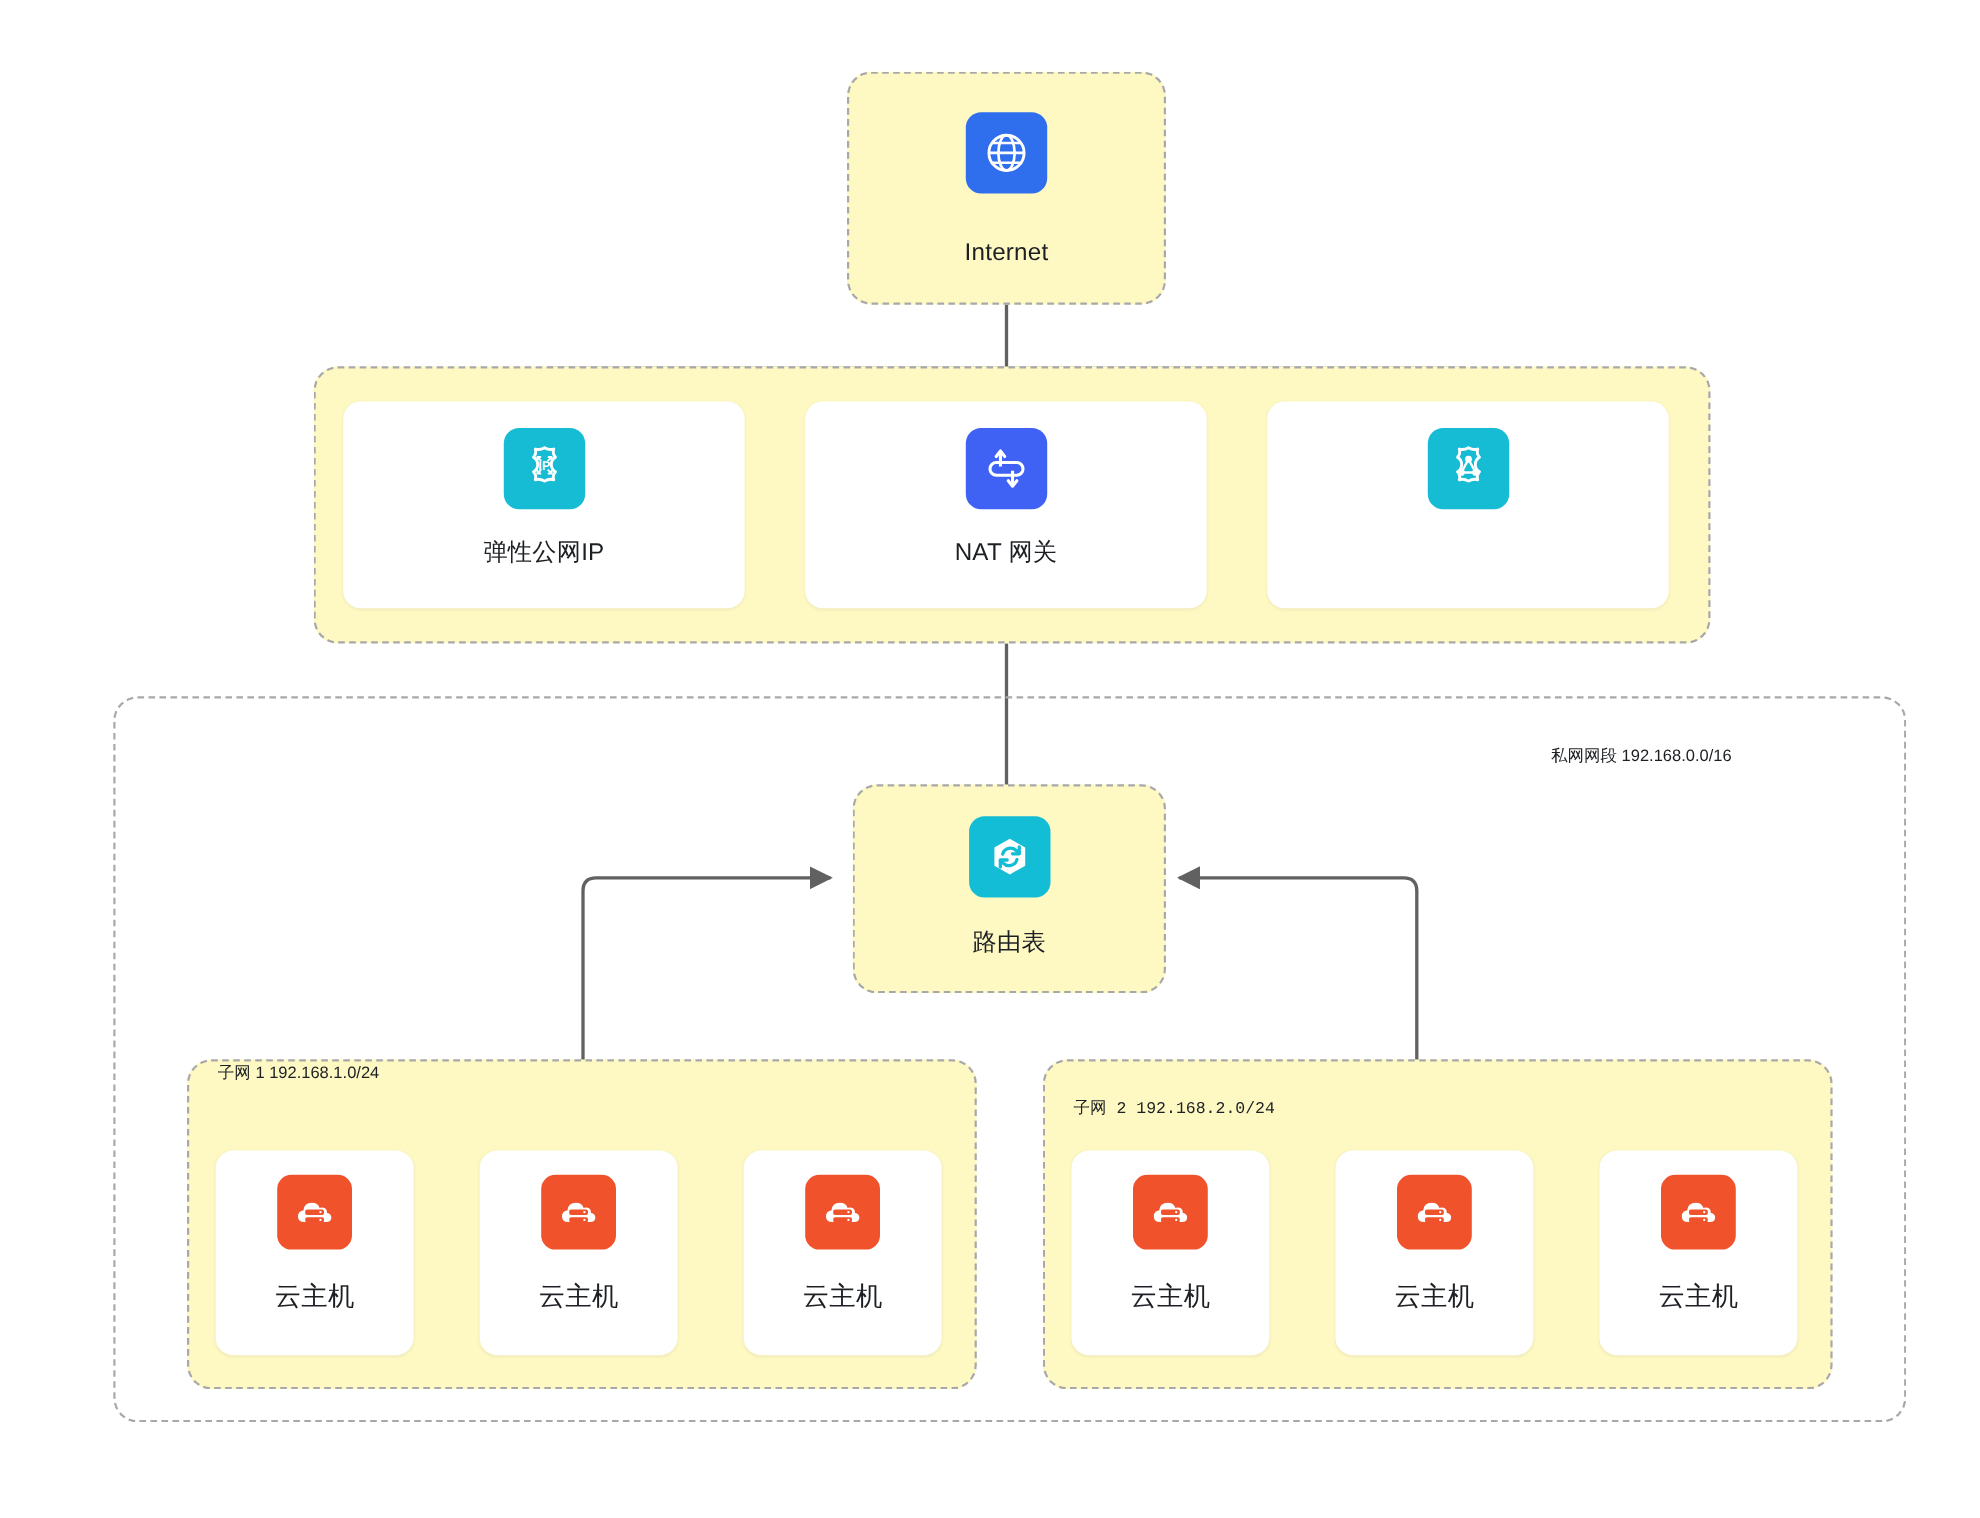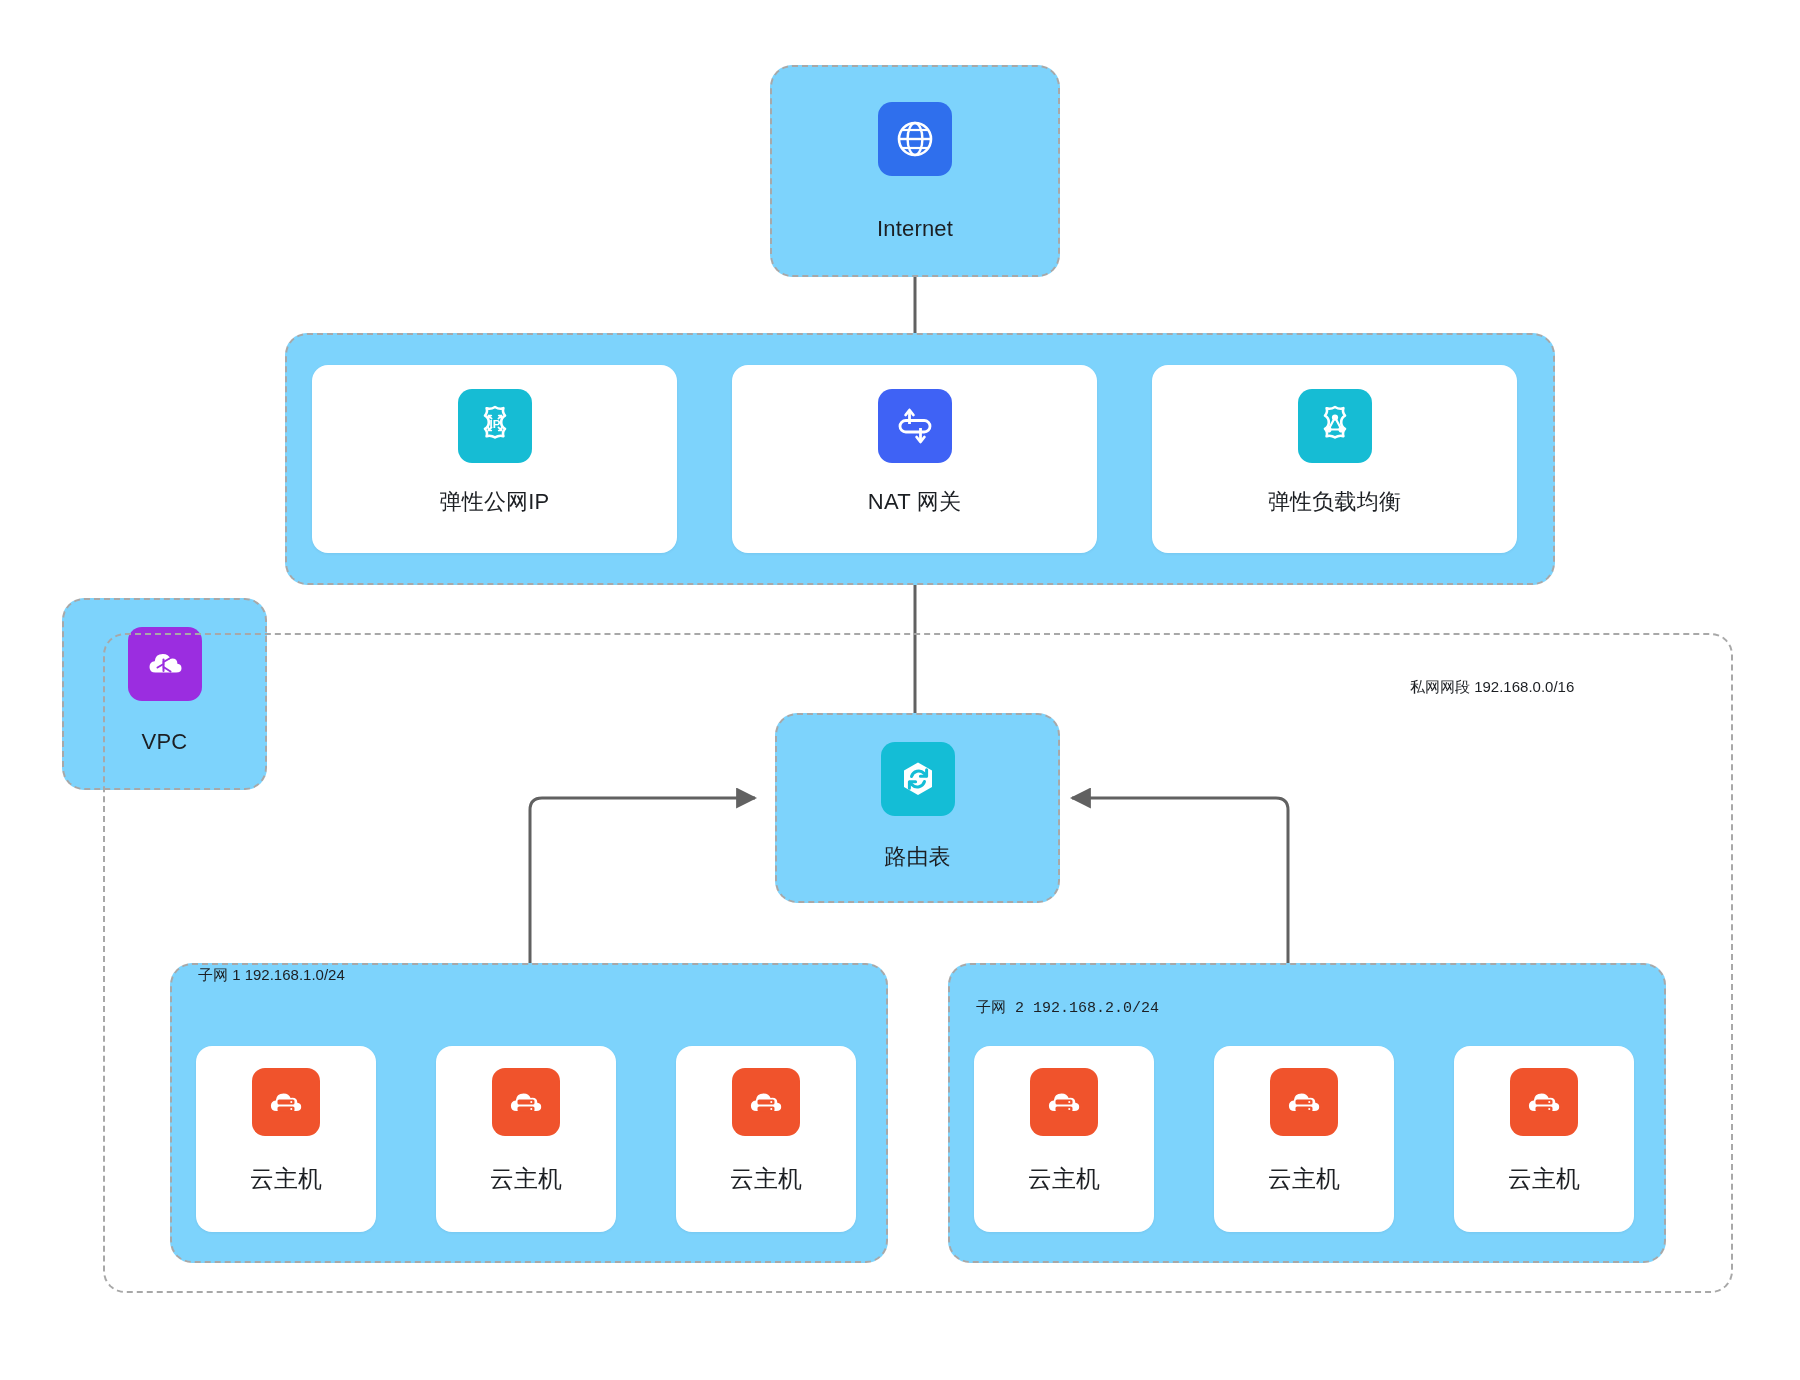--- a/index.html
+++ b/index.html
@@ -9,21 +9,21 @@
     color:#1a1a1a;
     -webkit-font-smoothing:antialiased;
   }
   #stage{position:relative;width:1800px;height:1380px;overflow:hidden;background:#fff;}
 
   
   .dashed-box{
     position:absolute;
     border:2.5px dashed #a8a8a8;
     border-radius:22px;
-    background:#7dd3fc;
+    background:#fef9c3;
     box-sizing:border-box;
   }
   .dashed-plain{
     position:absolute;
     border:2.5px dashed #a8a8a8;
     border-radius:22px;
     background:transparent;
     box-sizing:border-box;
   }
   .card{
@@ -134,37 +134,22 @@
         <path d="M26 7 q4.4 2.6 8.4 1.2 q-1.4 4.2 1.6 7.4 q-3.8 2.2 -3.8 6.6
                  q0 4.4 3.8 6.6 q-3 3.2 -1.6 7.4 q-4 -1.4 -8.4 1.2
                  q-4.4 -2.6 -8.4 -1.2 q1.4 -4.2 -1.6 -7.4 q3.8 -2.2 3.8 -6.6
                  q0 -4.4 -3.8 -6.6 q3 -3.2 1.6 -7.4 q4 1.4 8.4 -1.2 z" fill="none" stroke="#fff" stroke-width="2.6" stroke-linejoin="round"></path>
         <path d="M26 17.5 L19.5 29.5 L32.5 29.5 Z" fill="none" stroke="#fff" stroke-width="2.2"></path>
         <circle cx="26" cy="17.5" r="3.1" fill="#fff"></circle>
         <circle cx="19.5" cy="29.5" r="3.1" fill="#fff"></circle>
         <circle cx="32.5" cy="29.5" r="3.1" fill="#fff"></circle>
       </svg>
     </div>
-    <div class="node-label" style="top:123px;">弹性负载均衡</div>
-  </div>
-
-  <div class="dashed-box" style="left:62px;top:598px;width:205px;height:192px;">
-    <div class="icon" style="left:50%;margin-left:-37px;top:27px;width:74px;height:74px;background:#9b2de0;">
-      <svg width="52" height="52" viewBox="0 0 52 52" aria-hidden="true">
-        <path d="M16.5 34.5 q-6 0 -6 -5.6 q0 -5 5.2 -5.6 q.6 -7.4 8.2 -7.4
-                 q5.8 0 7.4 5 q.9 -.3 1.9 -.3 q5.2 0 5.2 5.2 q4.1 .5 4.1 4.4
-                 q0 4.3 -5.3 4.3 z" fill="#fff"></path>
-        <path d="M24.5 21.5 L24.5 33" stroke="#9b2de0" stroke-width="2" stroke-linecap="round"></path>
-        <path d="M24.5 26 L18.5 29.5" stroke="#9b2de0" stroke-width="2" stroke-linecap="round"></path>
-        <path d="M24.5 24 L30.5 20.5" stroke="#9b2de0" stroke-width="2" stroke-linecap="round"></path>
-        <path d="M24.5 29 L31.5 33.5" stroke="#9b2de0" stroke-width="2" stroke-linecap="round"></path>
-      </svg>
-    </div>
-    <div class="node-label" style="top:128px;">VPC</div>
-  </div>
+  </div>
+
 
   <div class="dashed-plain" style="left:103px;top:633px;width:1630px;height:660px;"></div>
 
   <div class="region-label" style="left:1410px;top:678px;">私网网段  192.168.0.0/16</div>
 
   <div class="dashed-box" style="left:775px;top:713px;width:285px;height:190px;">
     <div class="icon" style="left:50%;margin-left:-37px;top:27px;width:74px;height:74px;background:#14bdd6;">
       <svg width="52" height="52" viewBox="0 0 52 52" aria-hidden="true">
         <path d="M26 9.5 L40 17.5 L40 34 L26 42 L12 34 L12 17.5 Z" fill="#fff"></path>
         <path d="M19.5 23.5 a7.5 7.5 0 0 1 12.6 -3.1 l2.2 2.2" fill="none" stroke="#14bdd6" stroke-width="3" stroke-linecap="round"></path>

